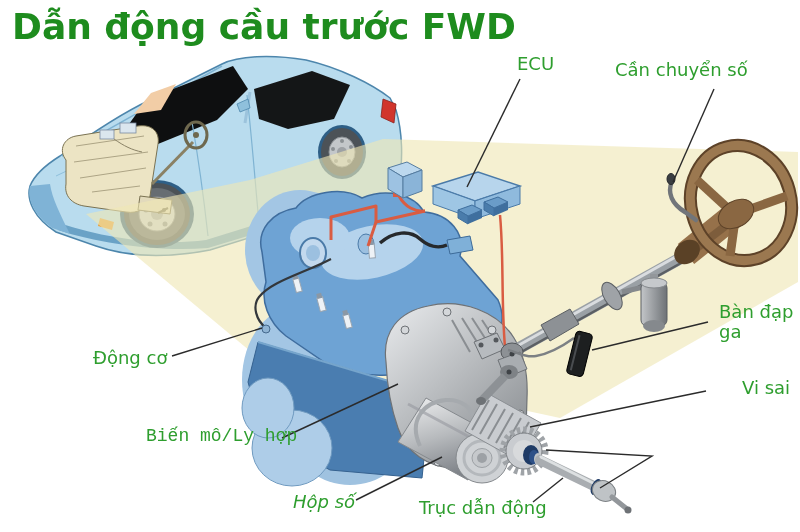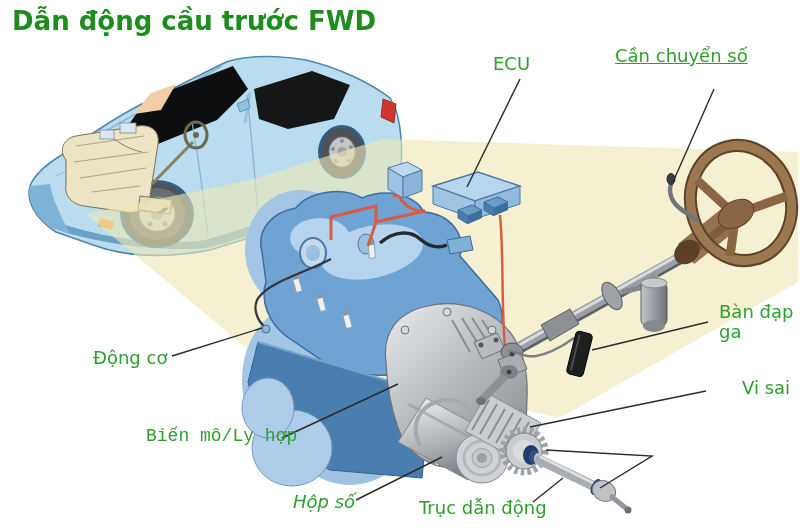--- a/index.html
+++ b/index.html
@@ -4,26 +4,26 @@
 <style>
   :root{
     --title-green:#1e8c1e; --label-green:#2e9e2e; --beam-yellow:#efe7b4;
     --car-blue:#b9dcee; --engine-blue:#6ea3d4; --steel-gray:#b4b8bc;
     --wheel-brown:#96714a; --wire-red:#d95c42; --cv-navy:#1f3b66; --leader-dark:#2b2b2b;
   }
   html,body{margin:0;padding:0;background:#ffffff;}
   .stage{position:relative;width:800px;height:532px;overflow:hidden;background:#fff;
          font-family:"DejaVu Sans","Liberation Sans",sans-serif;}
   .stage svg{position:absolute;left:0;top:0;}
-  .page-title{position:absolute;left:12px;top:6px;font-size:26px;font-weight:bold;
+  .page-title{position:absolute;left:12px;top:6px;font-size:36px;font-weight:bold;
               color:var(--title-green);letter-spacing:0px;white-space:nowrap;}
   .lbl{position:absolute;font-size:18px;color:var(--label-green);white-space:nowrap;line-height:1.12;}
   .lbl.wrap{white-space:normal;}
-  #lbl-ecu{left:493px;top:54px;}
-  #lbl-gear{left:615px;top:46px;text-decoration:underline;}
+  #lbl-ecu{left:517px;top:54px;}
+  #lbl-gear{left:615px;top:60px;}
   #lbl-engine{left:93px;top:348px;}
   #lbl-pedal{left:711px;top:302px;width:80px;margin-left:8px;}
   #lbl-diff{left:742px;top:378px;}
   #lbl-torque{left:146px;top:426px;font-family:Liberation Mono, monospace;}
   #lbl-cv{left:655px;top:441px;}
   #lbl-gearbox{left:293px;top:492px;font-style:italic;}
   #lbl-shaft{left:419px;top:498px;text-align:right;}
 </style>
 </head>
 <body>

